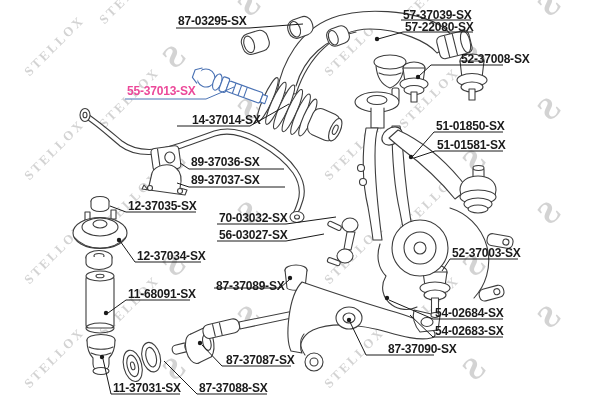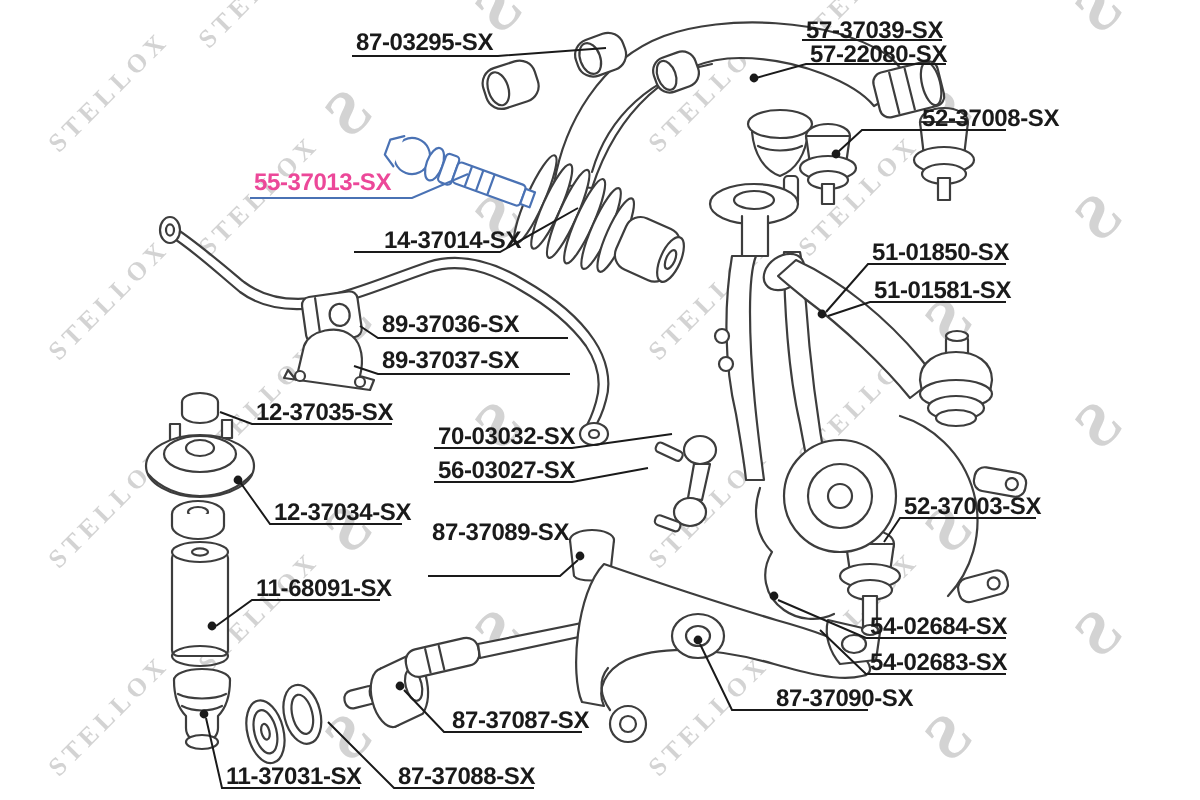--- a/index.html
+++ b/index.html
@@ -340,21 +340,21 @@
       <div class="part-label blue" style="left: 127px; top: 85px;">55-37013-SX</div>
       <div class="part-label" style="left: 192px; top: 114px;">14-37014-SX</div>
       <div class="part-label" style="left: 436px; top: 120px;">51-01850-SX</div>
       <div class="part-label" style="left: 437px; top: 139px;">51-01581-SX</div>
       <div class="part-label" style="left: 191px; top: 156px;">89-37036-SX</div>
       <div class="part-label" style="left: 191px; top: 174px;">89-37037-SX</div>
       <div class="part-label" style="left: 128px; top: 200px;">12-37035-SX</div>
       <div class="part-label" style="left: 219px; top: 212px;">70-03032-SX</div>
       <div class="part-label" style="left: 219px; top: 229px;">56-03027-SX</div>
       <div class="part-label" style="left: 137px; top: 250px;">12-37034-SX</div>
-      <div class="part-label" style="left: 216px; top: 260px;">87-37089-SX</div>
+      <div class="part-label" style="left: 216px; top: 280px;">87-37089-SX</div>
       <div class="part-label" style="left: 128px; top: 288px;">11-68091-SX</div>
       <div class="part-label" style="left: 452px; top: 247px;">52-37003-SX</div>
       <div class="part-label" style="left: 435px; top: 307px;">54-02684-SX</div>
       <div class="part-label" style="left: 435px; top: 325px;">54-02683-SX</div>
       <div class="part-label" style="left: 388px; top: 343px;">87-37090-SX</div>
       <div class="part-label" style="left: 226px; top: 354px;">87-37087-SX</div>
       <div class="part-label" style="left: 113px; top: 382px;">11-37031-SX</div>
       <div class="part-label" style="left: 199px; top: 382px;">87-37088-SX</div>
     </div>
 </div>

